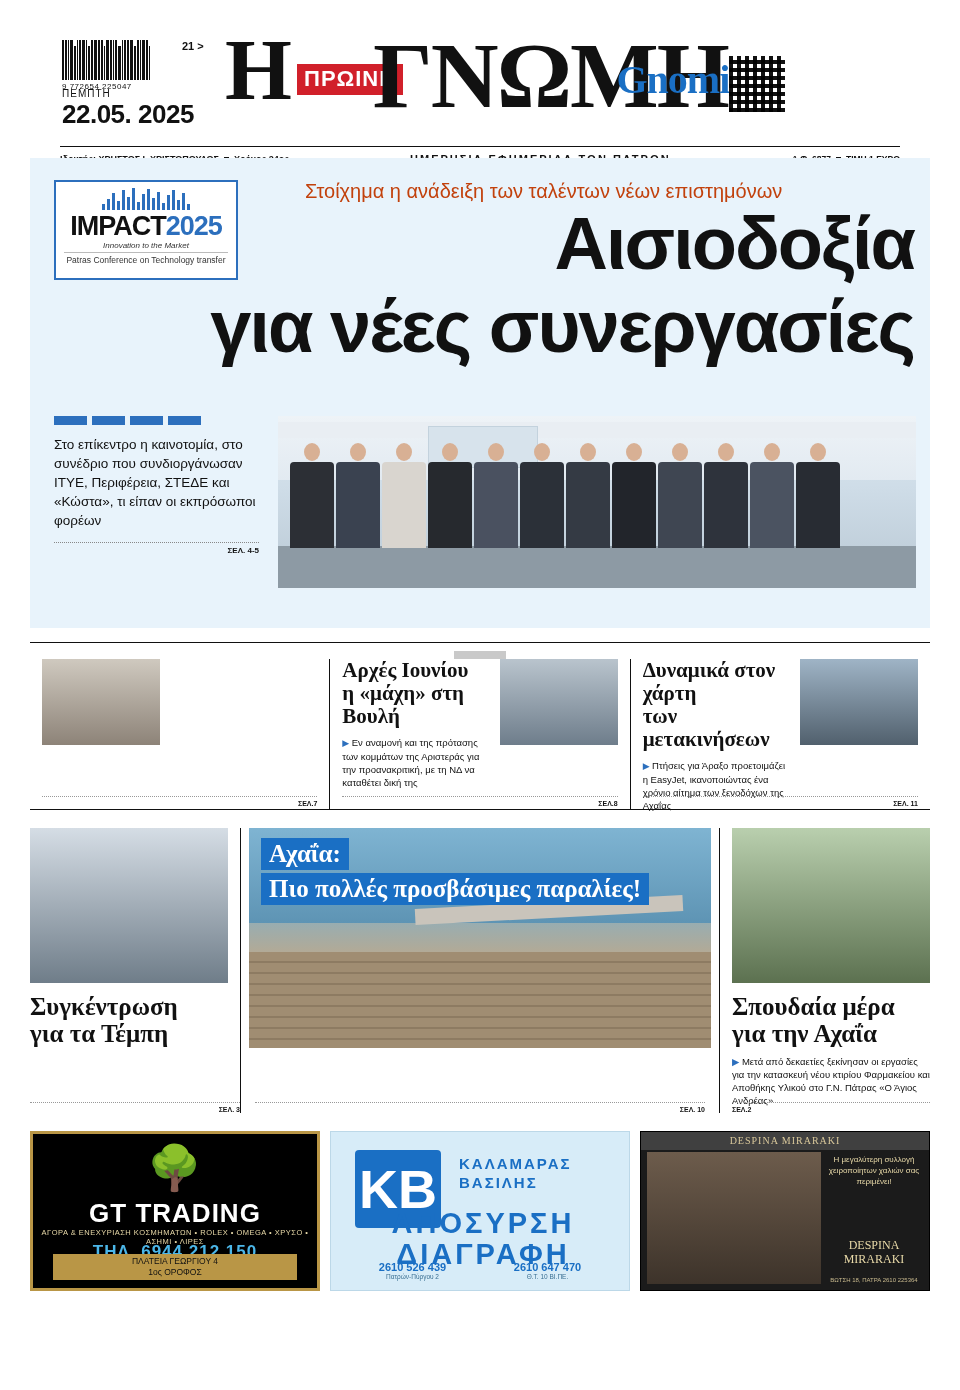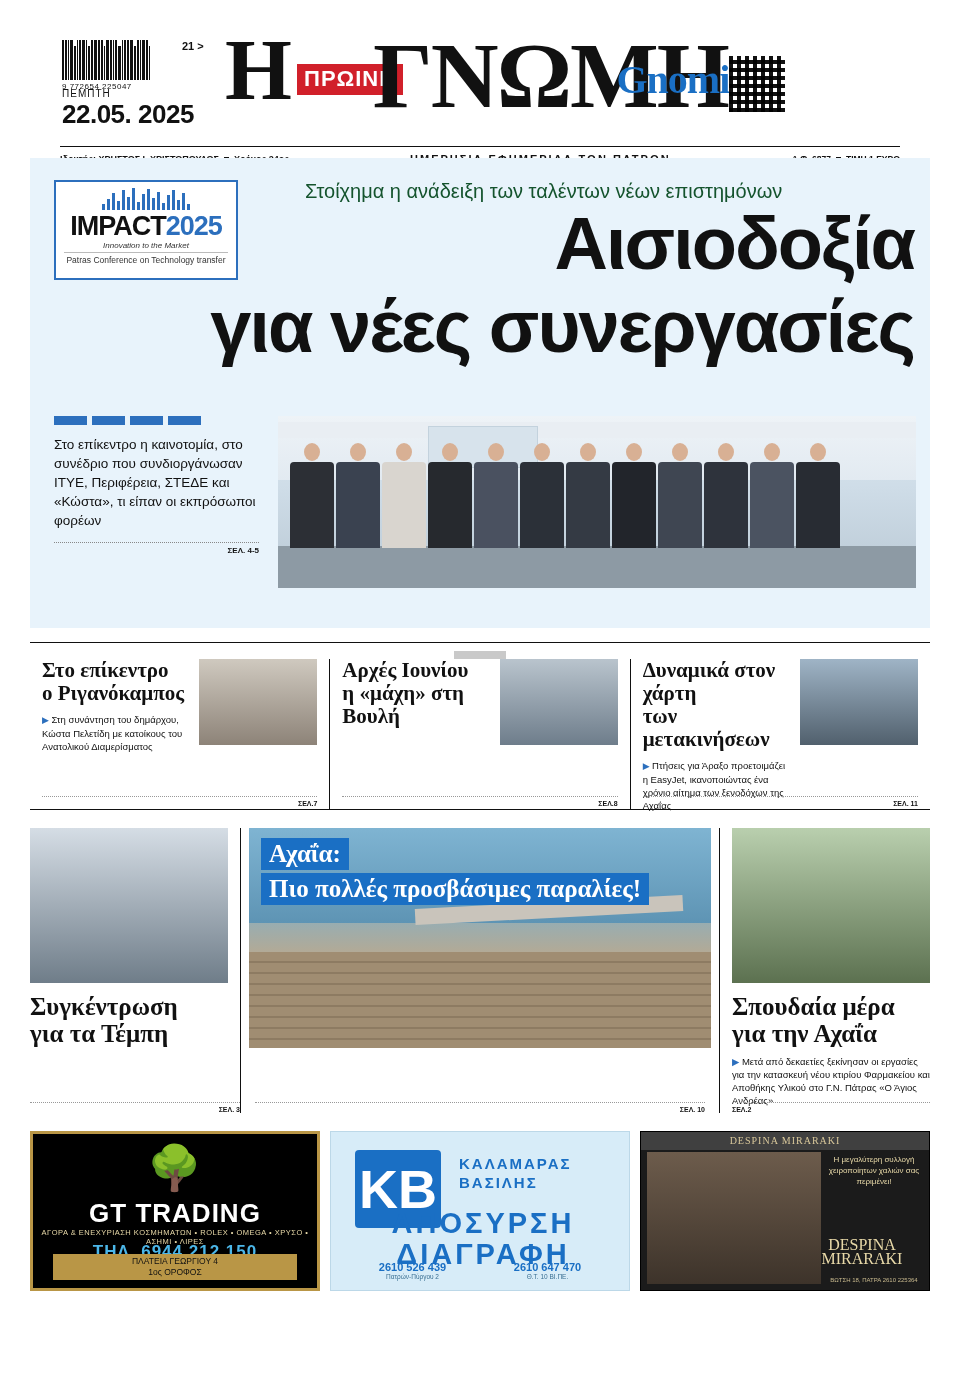--- a/index.html
+++ b/index.html
@@ -73,21 +73,21 @@
     position: absolute; left: 24px; top: 22px; width: 184px; height: 100px;
     border: 2px solid #2c6fbd; background: #fff; padding: 6px 8px;
   }
   .impact-bars { display: flex; align-items: flex-end; justify-content: center; gap: 2px; height: 22px; margin-bottom: 2px; }
   .impact-bars i { width: 3px; background: #2c6fbd; }
   .impact-title { font-family: "Liberation Sans", sans-serif; font-weight: bold; font-size: 27px; letter-spacing: -1px; color: #111; text-align: center; line-height: 28px; }
   .impact-title .blue { color: #2c6fbd; }
   .impact-sub1 { text-align: center; font-size: 8px; color: #333; font-style: italic; margin-top: 1px; }
   .impact-sub2 { text-align: center; font-size: 8.5px; color: #333; border-top: 1px solid #bbb; margin-top: 2px; padding-top: 2px; }
 
-  .kicker { position: absolute; left: 275px; top: 22px; right: 20px; font-size: 20px; color: #14532d; }
+  .kicker { position: absolute; left: 275px; top: 22px; right: 20px; font-size: 20px; color: #c2410c; }
   .headline1 {
     position: absolute; left: 275px; top: 48px; right: 16px;
     font-family: "Liberation Sans", sans-serif; font-weight: bold;
     font-size: 74px; line-height: 76px; letter-spacing: -2px; text-align: right; color: #111;
   }
   .headline2 {
     position: absolute; left: 40px; top: 130px; right: 16px;
     font-family: "Liberation Sans", sans-serif; font-weight: bold;
     font-size: 74px; line-height: 78px; letter-spacing: -2px; text-align: right; color: #111;
   }
@@ -166,21 +166,21 @@
   .ad2 { flex: 1; background: #d7ecf8; border: 1px solid #bcd8e8; }
   .ad2 .kb { position: absolute; left: 24px; top: 18px; width: 86px; height: 78px; background: #1a6fc4; border-radius: 4px; color: #fff; font-weight: bold; font-size: 54px; text-align: center; line-height: 78px; }
   .ad2 .nm { position: absolute; left: 128px; top: 22px; color: #1a6fc4; font-weight: bold; font-size: 15px; letter-spacing: 2px; line-height: 19px; }
   .ad2 .big { position: absolute; left: 20px; right: 14px; top: 76px; color: #1a6fc4; font-weight: bold; font-size: 29px; letter-spacing: 3px; line-height: 31px; text-align: center; }
   .ad2 .phones { position: absolute; left: 14px; right: 14px; bottom: 10px; display: flex; justify-content: space-around; color: #1a6fc4; font-weight: bold; font-size: 11px; }
   .ad2 .phones span small { display: block; font-weight: normal; font-size: 6.5px; color: #3a6f92; text-align: center; }
   .ad3 { flex: 0 0 290px; background: #1b1b1b; border: 1px solid #000; }
   .ad3 .topbar { position: absolute; left: 0; right: 0; top: 0; height: 18px; background: #404040; color: #d8c79a; font-size: 10px; letter-spacing: 1px; text-align: center; line-height: 18px; font-family: "Liberation Serif", serif; }
   .ad3 .shop { position: absolute; left: 6px; top: 20px; width: 174px; bottom: 6px; background: linear-gradient(180deg,#6d5c4c,#3d332a); }
   .ad3 .right { position: absolute; right: 6px; top: 22px; width: 98px; color: #e8d9a8; font-size: 8px; line-height: 11px; text-align: center; }
-  .ad3 .brand { position: absolute; right: 18px; bottom: 24px; width: 98px; color: #e8d9a8; font-family: "Liberation Serif", serif; font-size: 16px; text-align: center; line-height: 14px; }
+  .ad3 .brand { position: absolute; right: 6px; bottom: 24px; width: 98px; color: #e8d9a8; font-family: "Liberation Serif", serif; font-size: 12px; text-align: center; line-height: 14px; }
   .ad3 .addr { position: absolute; right: 6px; bottom: 6px; width: 98px; color: #c8b98e; font-size: 6px; text-align: center; line-height: 8px; }
 </style>
 </head>
 <body>
 
 <div class="page">
 
   <div class="masthead">
     <div class="barcode-wrap">
       <div class="barcode">
@@ -335,32 +335,29 @@
       <div class="person" style="left:518px">
           <div class="head"></div>
           <div class="body" style="background:#282c33"></div>
         </div>
     </div>
   </div>
 
   <div class="rule-thin" style="margin-top:14px"></div>
   <div class="teasers">
     <div class="teaser t1">
-      <div class="txt">
-        <h3><span>Στο επίκεντρο</span><br><span>ο Ριγανόκαμπος</span></h3>
-        <div class="body"><span class="arrow">▶ </span><span>Στη συνάντηση του δημάρχου, Κώστα Πελετίδη με κατοίκους του Ανατολικού Διαμερίσματος</span></div>
-      </div>
       <div class="thumb"></div>
       <div class="pgline"></div>
       <div class="pg">ΣΕΛ.7</div>
     </div>
     <div class="teaser t2">
       <div class="teaser-top-accent"></div>
       <div class="txt">
         <h3><span>Αρχές Ιουνίου</span><br><span>η «μάχη» στη Βουλή</span></h3>
+        <div class="body"><span class="arrow">▶ </span><span>Εν αναμονή και της πρότασης των κομμάτων της Αριστεράς για την προανακριτική, με τη ΝΔ να καταθέτει δική της</span></div>
       </div>
       <div class="thumb"></div>
       <div class="pgline"></div>
       <div class="pg">ΣΕΛ.8</div>
     </div>
     <div class="teaser t3">
       <div class="txt">
         <h3><span>Δυναμικά στον χάρτη</span><br><span>των μετακινήσεων</span></h3>
         <div class="body"><span class="arrow">▶ </span><span>Πτήσεις για Άραξο προετοιμάζει η EasyJet, ικανοποιώντας ένα χρόνιο αίτημα των ξενοδόχων της Αχαΐας</span></div>
       </div>

